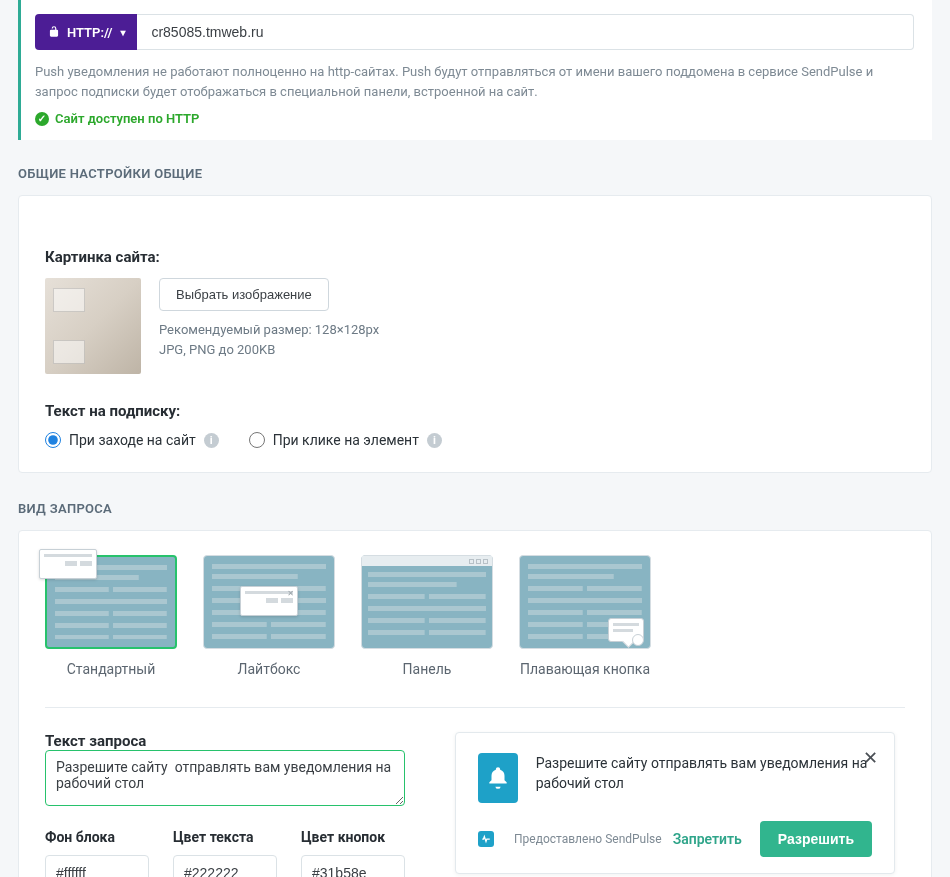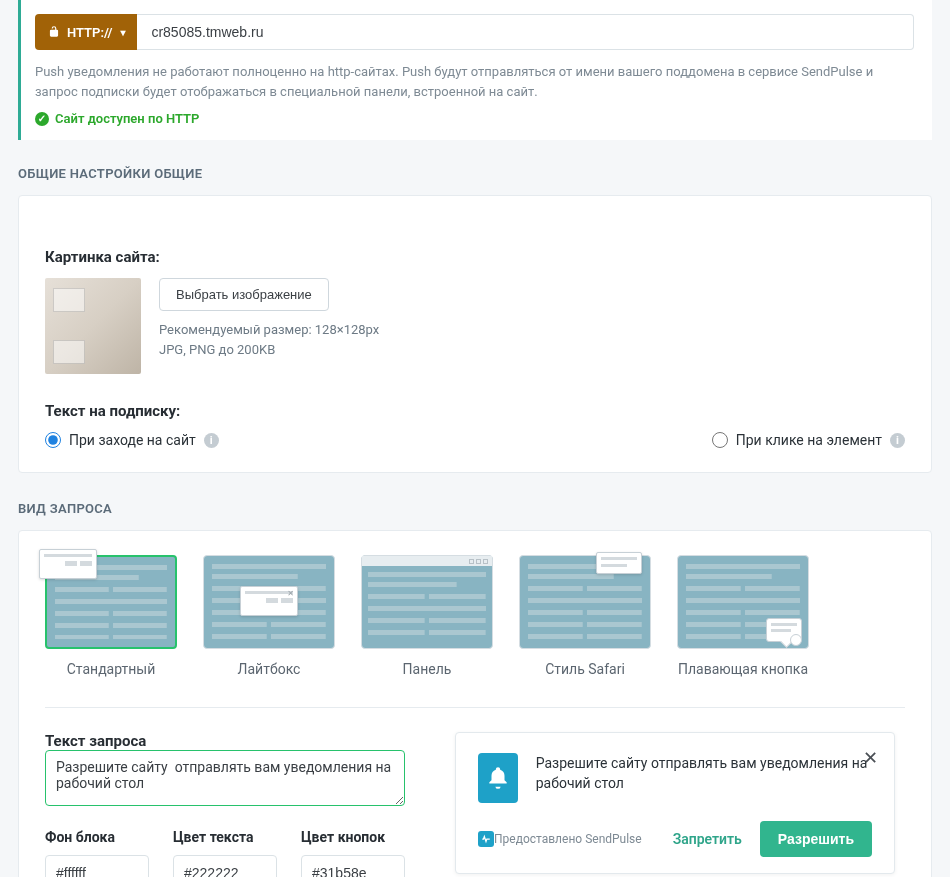--- a/index.html
+++ b/index.html
@@ -14,21 +14,21 @@
 
   
   .http-banner {
     background: #ffffff;
     border-left: 3px solid #2eab95;
     padding: 14px 18px 14px 14px;
     margin-bottom: 26px;
   }
   .http-row { display: flex; align-items: stretch; margin-bottom: 12px; }
   .http-badge {
-    background: #a16207;
+    background: #4c1d95;
     color: #fff;
     padding: 0 12px;
     height: 36px;
     display: flex;
     align-items: center;
     border-radius: 4px 0 0 4px;
     font-size: 13px;
     font-weight: 600;
     gap: 6px;
   }
@@ -94,21 +94,21 @@
     background: #fff;
     border: 1px solid #cfd7dd;
     border-radius: 4px;
     padding: 8px 16px;
     font-size: 13px;
     color: #3a3f44;
     cursor: pointer;
   }
   .img-meta { color: #6d7a85; font-size: 13px; margin-top: 10px; line-height: 1.4; }
 
-  .radio-row { display: flex; gap: 30px; align-items: center; margin-top: 10px; justify-content: space-between; }
+  .radio-row { display: flex; gap: 30px; align-items: center; margin-top: 10px; }
   .radio-opt { display: flex; align-items: center; gap: 8px; font-size: 14px; color: #2b3238; cursor: pointer; }
   .radio-opt input { width: 16px; height: 16px; accent-color: #1f82e0; }
   .info-icon {
     width: 15px; height: 15px; border-radius: 50%;
     background: #c4ccd2; color: #fff; font-size: 11px; font-weight: 700;
     display: inline-flex; align-items: center; justify-content: center;
     font-style: normal;
   }
 
   
@@ -207,21 +207,21 @@
   }
   .notif-close { position:absolute; top:14px; right:16px; font-size:18px; color:#4a4f55; cursor:pointer; }
   .notif-top { display:flex; gap:18px; align-items:flex-start; margin-bottom:18px; }
   .bell-box {
     width:50px; height:50px; background:#1ea1c8; border-radius:4px;
     display:flex; align-items:center; justify-content:center;
   }
   .bell-box svg { width:26px; height:26px; fill:#fff; }
   .notif-text { font-size:14px; color:#2b3238; line-height:1.45; }
   .notif-bottom { display:flex; align-items:center; justify-content:space-between; }
-  .provided { display:flex; align-items:center; gap:0; color:#7e8a94; font-size:12px; }
+  .provided { display:flex; align-items:center; gap:20px; color:#7e8a94; font-size:12px; }
   .sp-icon { width:16px; height:16px; background:#1ea1c8; border-radius:3px; display:inline-flex; align-items:center; justify-content:center; }
   .sp-icon svg{ width:10px;height:10px; fill:#fff;}
   .notif-actions { display:flex; gap:18px; align-items:center; }
   .deny-link { color:#2fa58a; font-size:14px; font-weight:600; cursor:pointer; }
   .allow-btn {
     background:#31b58e; color:#fff; border:none; border-radius:4px;
     padding:10px 18px; font-size:14px; font-weight:600; cursor:pointer;
   }
 
   .hr-tabs { border-top:1px solid #e6ebef; margin-bottom:24px; }
@@ -320,30 +320,20 @@
                 <span></span>
               </div>
             <div class="panel-lines">
                 <div class="page-lines" style="inset:6px"></div>
               </div>
           </div>
         </div>
         <div class="vlabel">Панель</div>
       </div>
 
-      <div class="variant">
-        <div class="vbox">
-          <div class="page-lines"></div>
-          <div class="mini-popup" style="top:-4px; right:8px; width:46px; height:22px;">
-            <div class="bar"></div>
-            <div class="bar" style="width:60%"></div>
-          </div>
-        </div>
-        <div class="vlabel">Стиль Safari</div>
-      </div>
 
       <div class="variant">
         <div class="vbox">
           <div class="page-lines"></div>
           <div class="floating-speech">
             <div class="bar" style="height:3px;background:#d4dade;margin:4px 4px 0 4px;"></div>
             <div class="bar" style="height:3px;background:#d4dade;margin:3px 4px 0 4px;width:60%"></div>
           </div>
           <div class="floating-circle"></div>
         </div>

